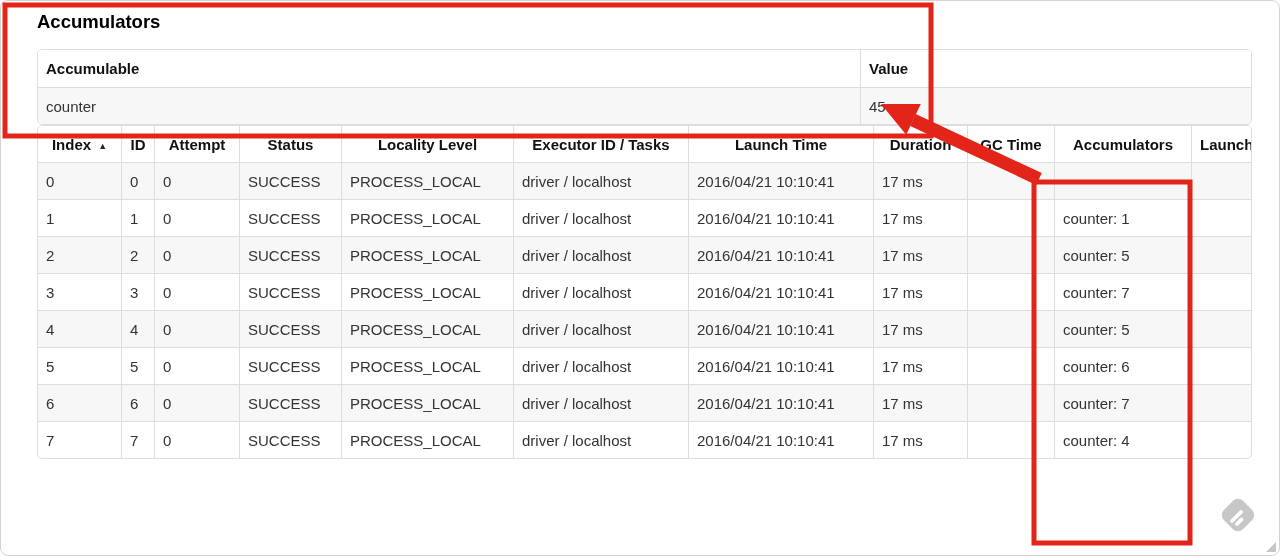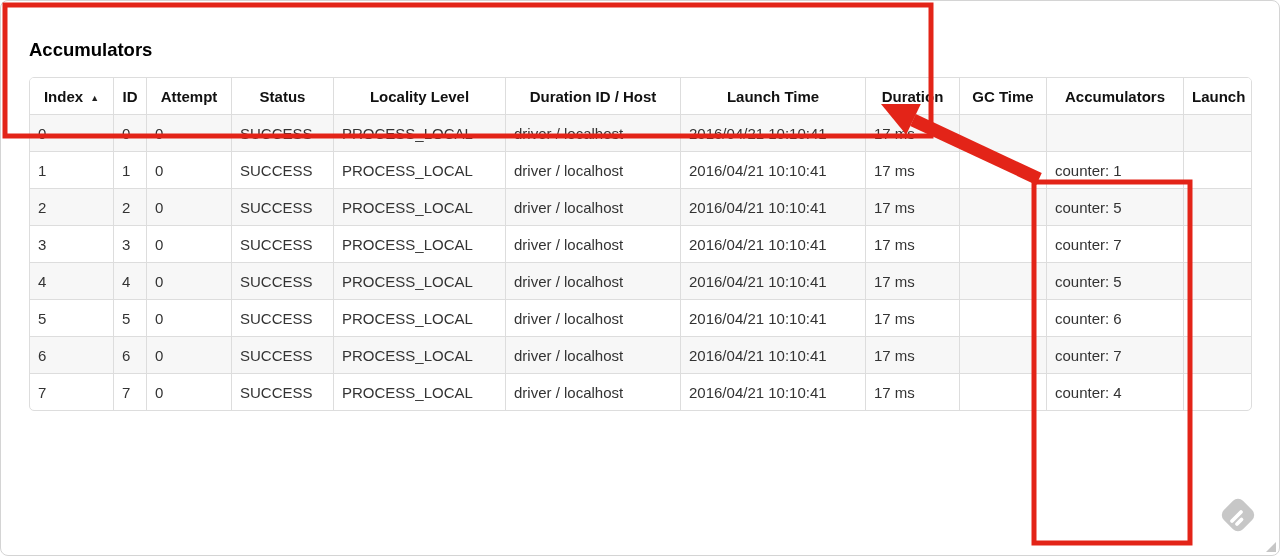--- a/index.html
+++ b/index.html
@@ -7,21 +7,21 @@
   body {
     width:1280px; height:556px;
     font-family:"Liberation Sans","DejaVu Sans",sans-serif;
     position:relative; overflow:hidden;
   }
   .page {
     position:absolute; inset:0;
     border:1px solid #d4d4d4; border-radius:8px;
     background:#fff; overflow:hidden;
   }
-  .content { padding:10px 27px 0 28px;margin-top:28px; }
+  .content { padding:10px 27px 0 36px; }
   h2.section-heading {
     font-size:18.5px; line-height:22px; font-weight:bold; color:#000;
     margin:0 0 16px 0;
   }
   h2.tasks-heading { margin-top:29px; }
   .tbl-wrap {
     border:1px solid #ddd; border-radius:5px; overflow:hidden; background:#fff;
   }
   table {
     width:100%; border-collapse:separate; border-spacing:0; table-layout:fixed;
@@ -50,20 +50,44 @@
   }
 </style>
 </head>
 <body>
 
 <div class="page">
   <div class="content">
 
     <h2 class="section-heading">Accumulators</h2>
 
+    <div class="tbl-wrap">
+      <table class="accumulators-table">
+        <colgroup>
+            <col style="width:822px">
+            <col>
+          </colgroup>
+        <thead>
+          <tr>
+            <th>
+              <span>Accumulable</span>
+            </th>
+            <th>
+              <span>Value</span>
+            </th>
+          </tr>
+        </thead>
+        <tbody>
+          <tr>
+            <td>counter</td>
+            <td>45</td>
+          </tr>
+        </tbody>
+      </table>
+    </div>
 
 
     <div class="tbl-wrap">
       <table class="tasks-table">
         <colgroup>
           <col style="width:83px">
             <col style="width:33px">
             <col style="width:85px">
           <col style="width:102px">
             <col style="width:172px">
@@ -76,21 +100,21 @@
         </colgroup>
         <thead>
           <tr>
             <th>
               <span>Index</span><span class="sort-indicator">▲</span>
             </th>
             <th>ID</th>
             <th>Attempt</th>
             <th>Status</th>
             <th>Locality Level</th>
-            <th>Duration ID / Host</th>
+            <th>Executor ID / Tasks</th>
             <th>Launch Time</th>
             <th>Duration</th>
             <th>GC Time</th>
             <th>Accumulators</th>
             <th>Launch</th>
           </tr>
         </thead>
         <tbody>
             <tr>
               <td>0</td>

